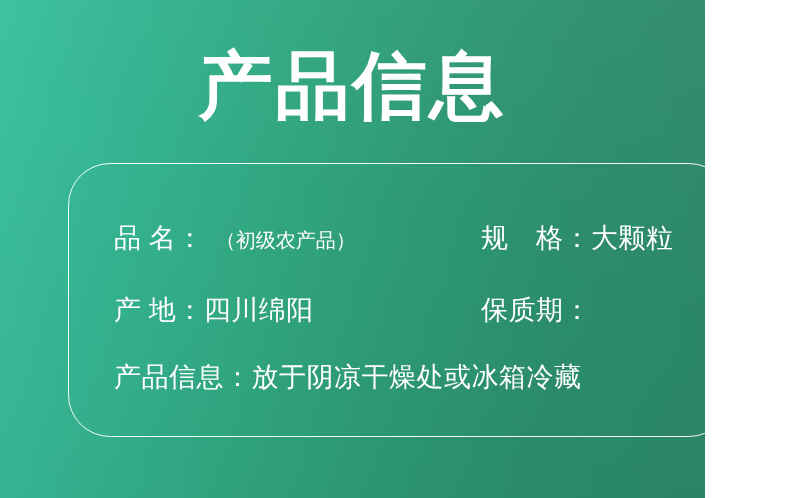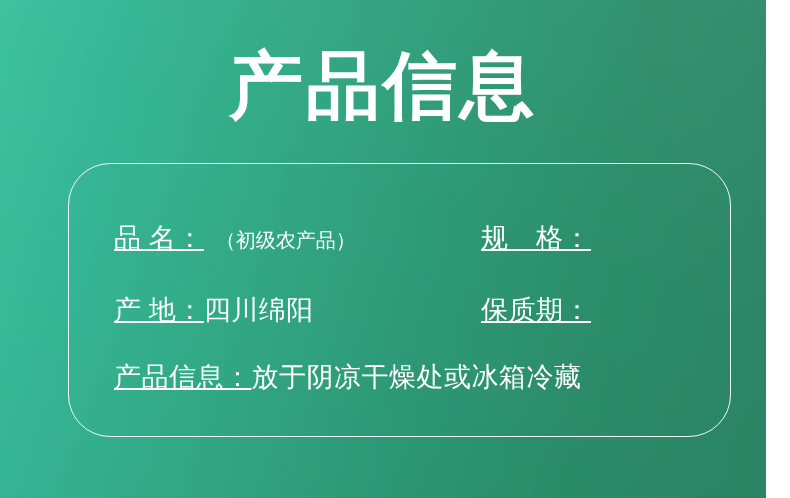--- a/index.html
+++ b/index.html
@@ -8,21 +8,21 @@
   }
   body {
     width: 790px;
     height: 498px;
     overflow: hidden;
     font-family: "Liberation Serif", "DejaVu Serif", serif;
   }
 
   #poster {
     position: relative;
-    width: 766px;
+    width: 705px;
     height: 498px;
     background: linear-gradient(100deg,
                 #3ec19d 0%,
                 #36b795 14%,
                 #31a781 38%,
                 #2d9874 58%,
                 #2b8d6b 76%,
                 #2a8566 100%);
     overflow: hidden;
   }
@@ -102,21 +102,20 @@
 
   .col-right {
     position: absolute;
     left: 412px;
     display: flex;
     align-items: baseline;
   }
 
   .field-label {
     letter-spacing: 0.5px;
-    text-decoration: underline;
   }
 
   .field-value {
     letter-spacing: 0.5px;
   }
 
   .note {
     font-size: 20px;
     margin-left: 12px;
     letter-spacing: 0px;
@@ -138,20 +137,21 @@
   <div class="info-card">
     <div class="rows">
 
       <div class="row row-1">
         <div class="col-left">
           <span class="field-label">品 名：</span>
           <span class="note">（初级农产品）</span>
         </div>
         <div class="col-right">
           <span class="field-label">规　格：</span>
+          <span class="field-value">大颗粒</span>
         </div>
       </div>
 
       <div class="row row-2">
         <div class="col-left">
           <span class="field-label">产 地：</span>
           <span class="field-value">四川绵阳</span>
         </div>
         <div class="col-right">
           <span class="field-label">保质期：</span>

